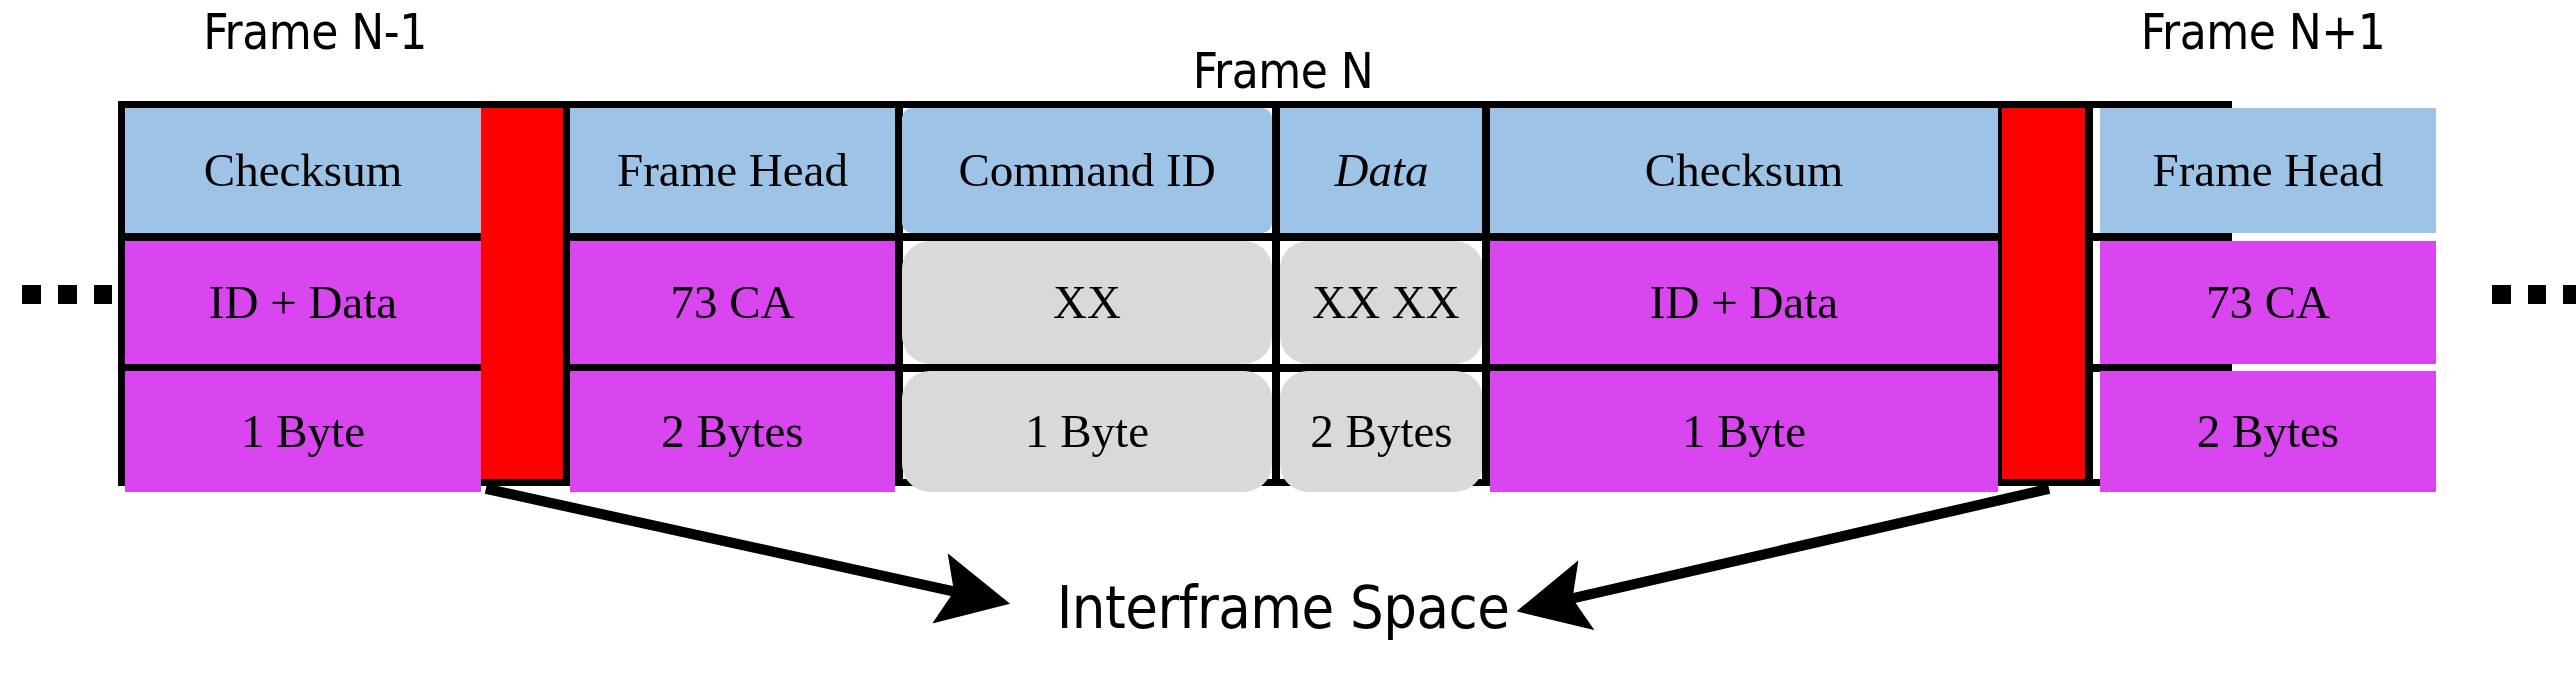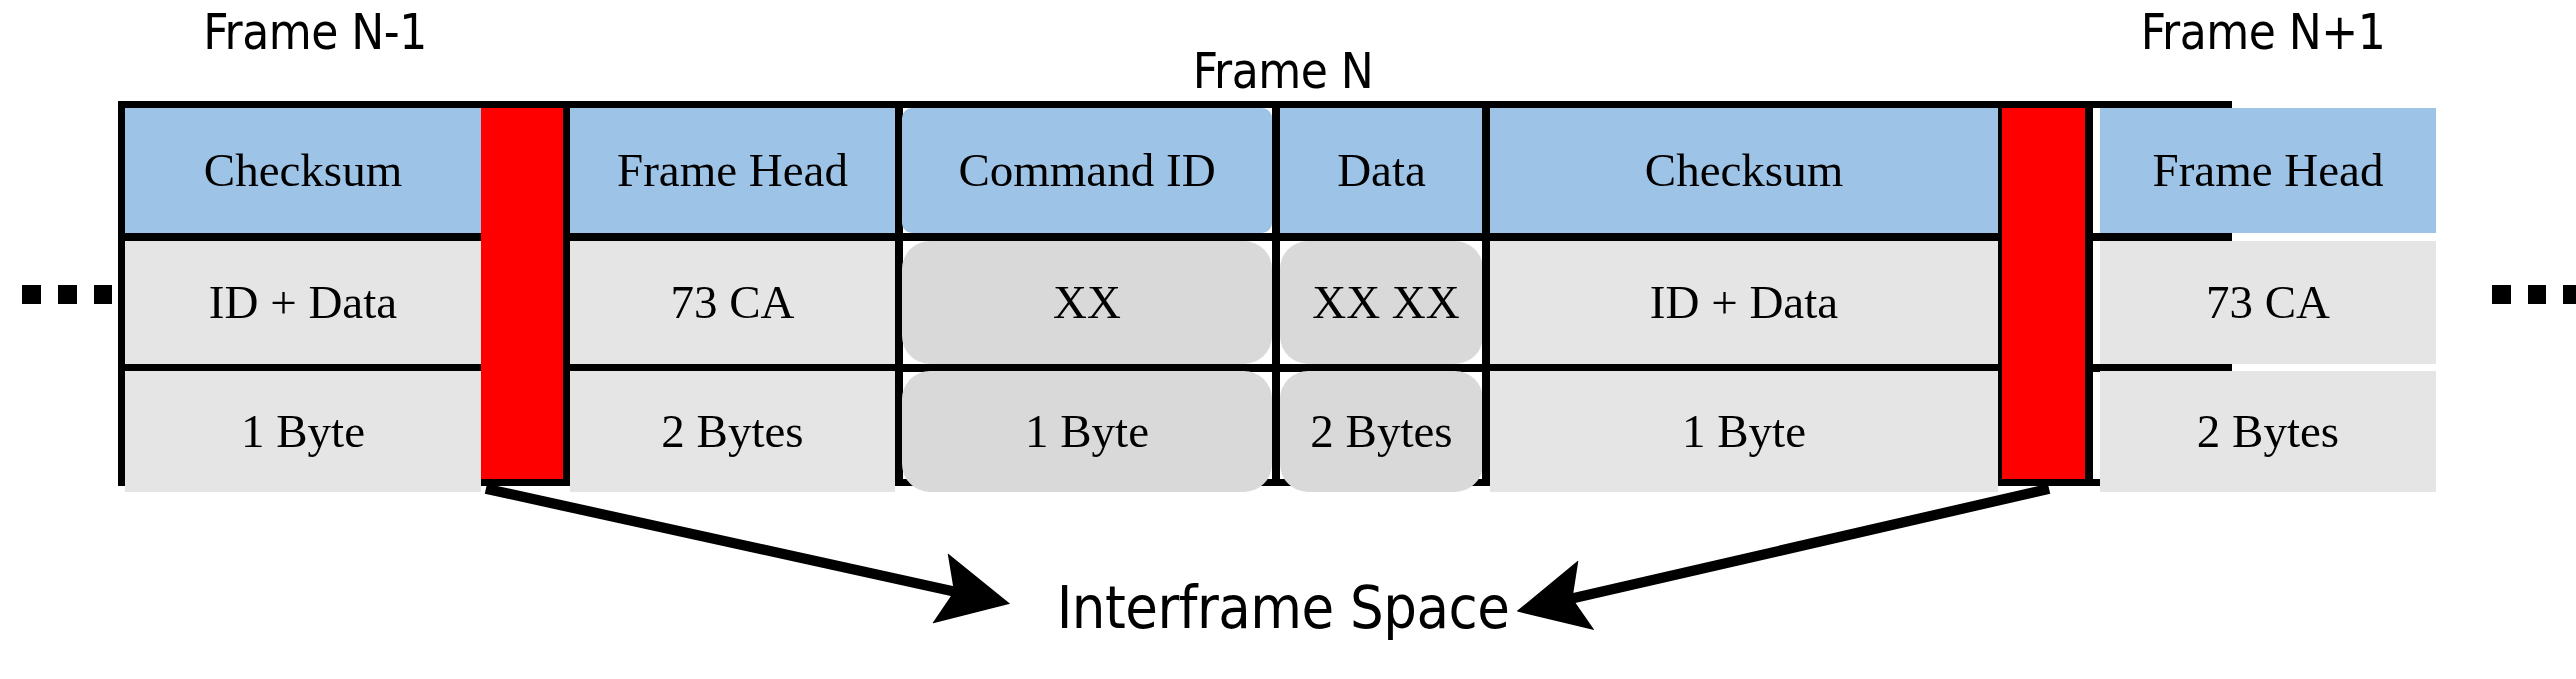--- a/index.html
+++ b/index.html
@@ -54,21 +54,21 @@
     align-items: center;
     justify-content: center;
     color: #000000;
     white-space: nowrap;
     font-size: 47px;
     line-height: 1;
     overflow: hidden;
   }
 
   .cell.head { background: #9DC3E6; }
-  .cell.plain { background: #e5e5e5; }
+  .cell.plain { background: #d946ef; }
   .cell.shaded { background: #D9D9D9; border-radius: 28px; }
 
   
   .vrule {
     position: absolute;
     width: 7.5px;
     background: #000000;
     top: 0;
     bottom: 0;
   }
@@ -157,21 +157,21 @@
       <div class="cell plain" style="left: 0px; width: 356px; top: 133px; height: 123px;">ID + Data</div>
       <div class="cell plain" style="left: 0px; width: 356px; top: 263px; height: 121px;">1 Byte</div>
       <div class="cell head" style="left: 445px; width: 325px; top: 0px; height: 125px;">Frame Head</div>
       <div class="cell plain" style="left: 445px; width: 325px; top: 133px; height: 123px;">73 CA</div>
       <div class="cell plain" style="left: 445px; width: 325px; top: 263px; height: 121px;">2 Bytes</div>
       <div class="vrule" style="left: 770px;"></div>
       <div class="cell head" style="left: 777px; width: 370px; top: 0px; height: 125px; border-radius: 10px;">Command ID</div>
       <div class="cell shaded" style="left: 777px; width: 370px; top: 133px; height: 123px;">XX</div>
       <div class="cell shaded" style="left: 777px; width: 370px; top: 263px; height: 121px;">1 Byte</div>
       <div class="vrule" style="left: 1147px;"></div>
-      <div class="cell head" style="left: 1155px; width: 203px; top: 0px; height: 125px;">Data</div>
+      <div class="cell head" style="left: 1155px; width: 203px; top: 0px; height: 125px; font-style: italic;">Data</div>
       <div class="cell shaded" style="left: 1155px; width: 203px; top: 133px; height: 123px; padding-left: 9px;">XX XX</div>
       <div class="cell shaded" style="left: 1155px; width: 203px; top: 263px; height: 121px;">2 Bytes</div>
       <div class="vrule" style="left: 1357px;"></div>
       <div class="cell head" style="left: 1365px; width: 508px; top: 0px; height: 125px;">Checksum</div>
       <div class="cell plain" style="left: 1365px; width: 508px; top: 133px; height: 123px;">ID + Data</div>
       <div class="cell plain" style="left: 1365px; width: 508px; top: 263px; height: 121px;">1 Byte</div>
       <div class="cell head" style="left: 1975px; width: 336px; top: 0px; height: 125px;">Frame Head</div>
       <div class="cell plain" style="left: 1975px; width: 336px; top: 133px; height: 123px;">73 CA</div>
       <div class="cell plain" style="left: 1975px; width: 336px; top: 263px; height: 121px;">2 Bytes</div>
     </div>

